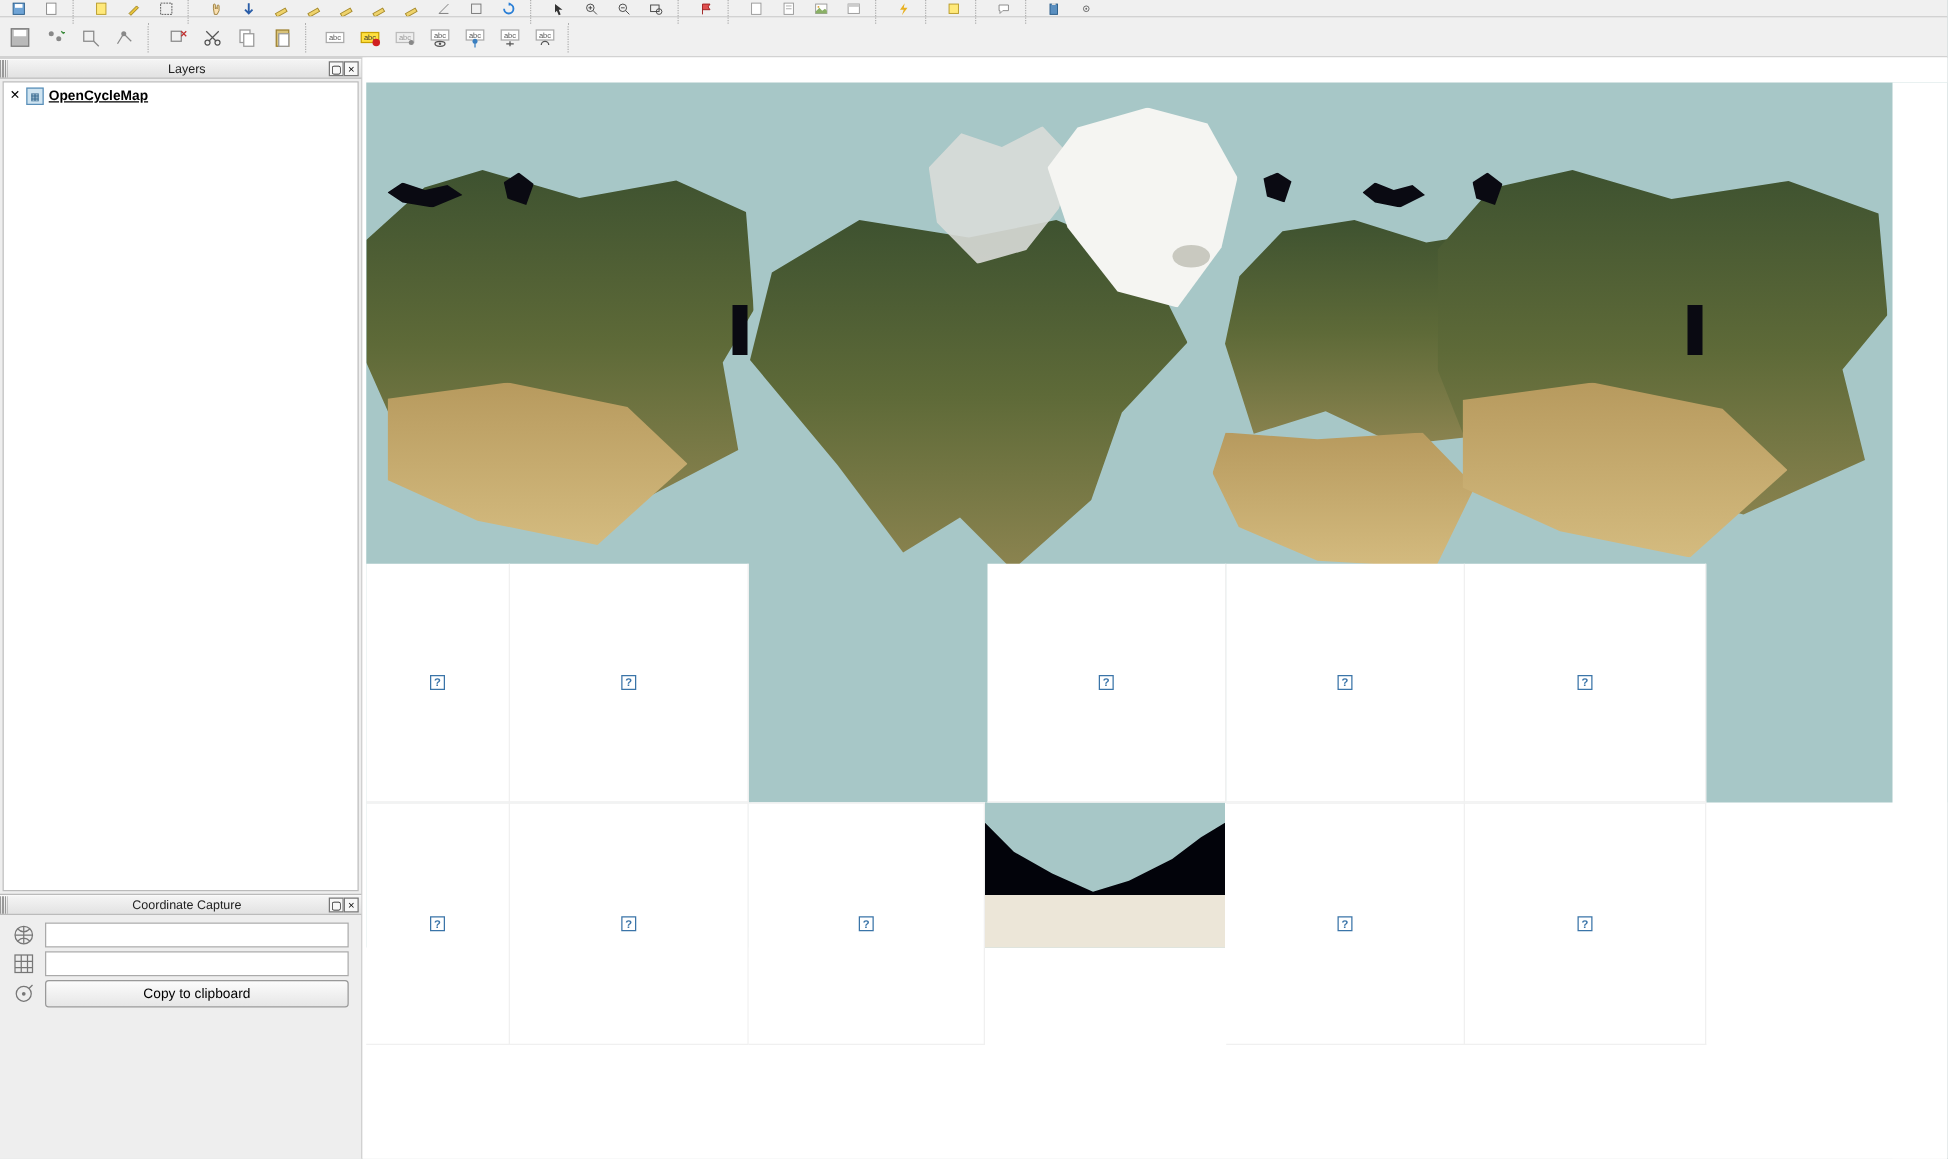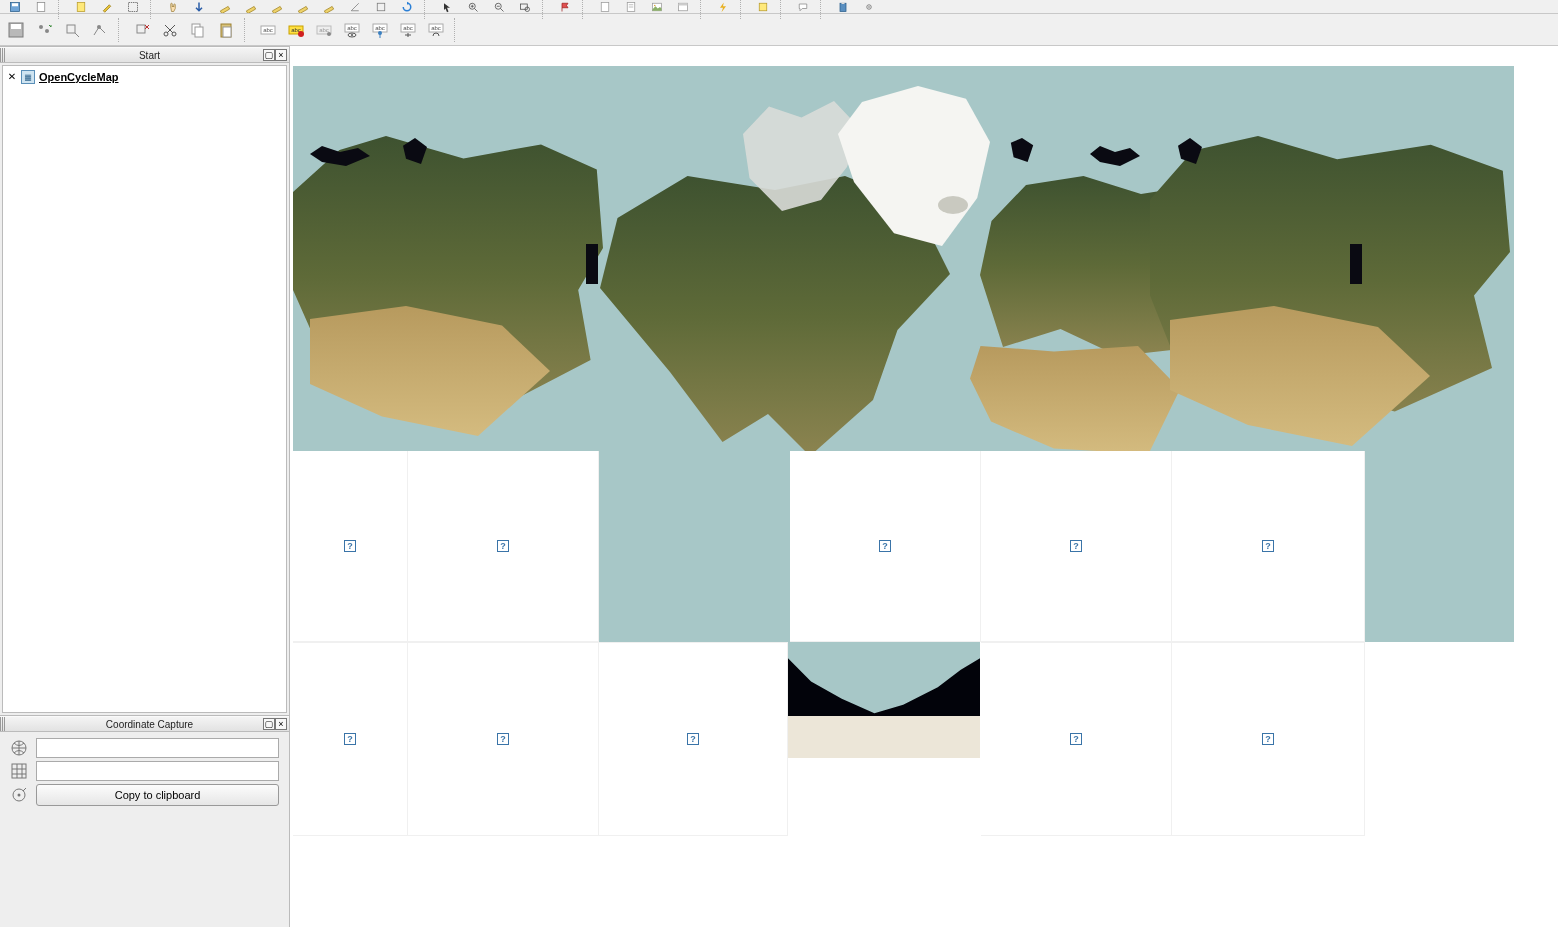--- a/index.html
+++ b/index.html
@@ -337,21 +337,21 @@
   <span class="tb-sep"></span>
 </div>
 
 <div class="main">
 
   <div class="sidebar">
 
     <div class="panel" style="flex:1">
       <div class="panel-header">
         <span class="drag"></span>
-        <span class="title">Start</span>
+        <span class="title">Layers</span>
         <span class="ctrls">
           <span class="ctrl">▢</span>
           <span class="ctrl">×</span>
         </span>
       </div>
       <div class="layers-body">
         <div class="layer-row">
           <span class="layer-x">✕</span>
           <span class="layer-icon">▦</span>
           <span class="layer-name">OpenCycleMap</span>

